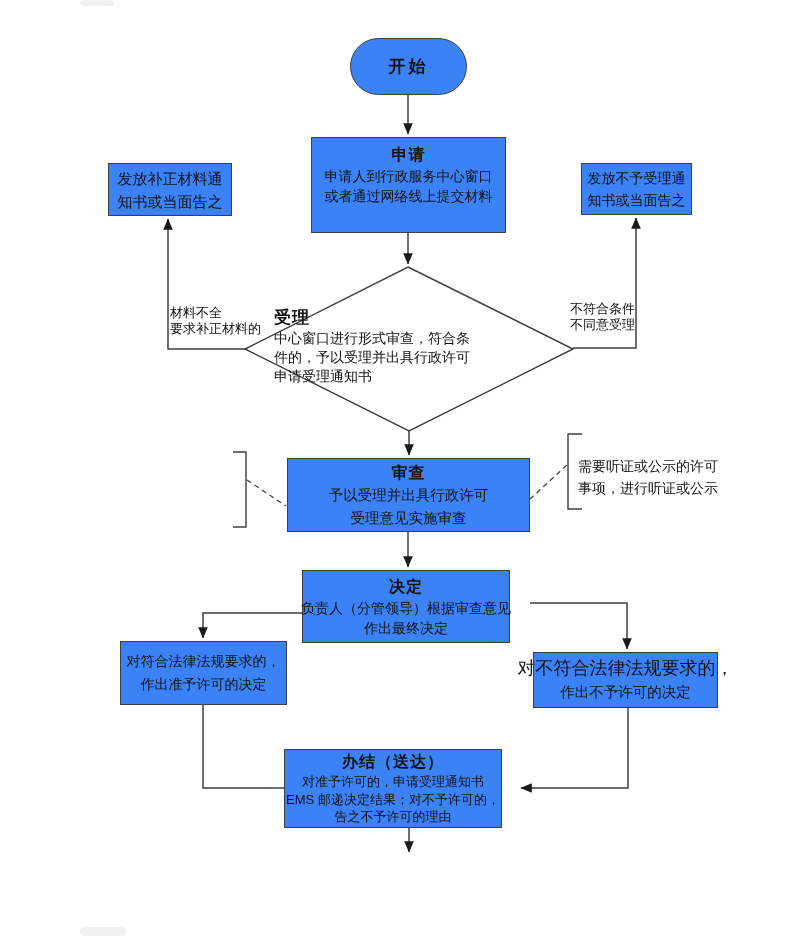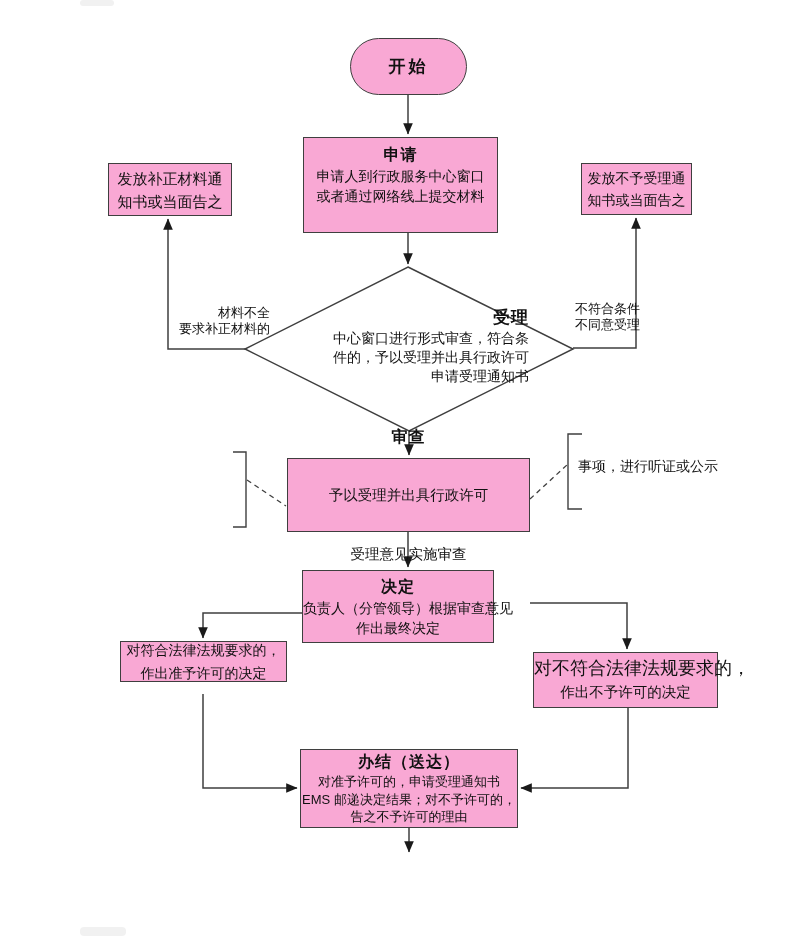--- a/index.html
+++ b/index.html
@@ -2,29 +2,29 @@
 <html><head>
 <meta charset="utf-8">
 <style>
   html,body{margin:0;padding:0;background:#ffffff;}
   #canvas{
     position:relative;width:800px;height:940px;background:#ffffff;overflow:hidden;
     font-family:"Liberation Sans","DejaVu Sans",sans-serif;color:#111111;
   }
   #wires{position:absolute;left:0;top:0;width:800px;height:940px;}
   .box{
-    position:absolute;box-sizing:border-box;background:#f9a8d4;
+    position:absolute;box-sizing:border-box;background:#3b82f6;
     border:1.5px solid #3f3f3f;display:flex;flex-direction:column;
-    text-align:center;
+    align-items:center;text-align:center;
   }
   .stadium{border-radius:29px;justify-content:center;}
   .node-title{font-weight:bold;font-size:16px;line-height:23px;letter-spacing:1px;}
   .node-line{font-size:14px;line-height:20px;white-space:nowrap;}
   .small-line{font-size:13px;line-height:17.5px;white-space:nowrap;}
-  .txt{position:absolute;display:flex;flex-direction:column;align-items:flex-end;text-align:center;}
+  .txt{position:absolute;display:flex;flex-direction:column;align-items:flex-start;text-align:center;}
   .txt-left{align-items:flex-start;text-align:left;}
   .label-line{font-size:13px;line-height:16px;white-space:nowrap;}
   .note-line{font-size:14px;line-height:18.5px;white-space:nowrap;}
   .start-label{font-weight:bold;font-size:17px;letter-spacing:3px;}
   .smudge{position:absolute;border-radius:4px;background:#ededed;opacity:.8;}
 </style>
 </head>
 <body>
 
 <div id="canvas">
@@ -56,21 +56,21 @@
     <polyline points="582,434 568,434 568,509 582,509" fill="none" stroke="#3f3f3f" stroke-width="1.4"></polyline>
 
     <line x1="247" y1="480" x2="286" y2="506" stroke="#3f3f3f" stroke-width="1.3" stroke-dasharray="5,4"></line>
     <line x1="530" y1="499" x2="568" y2="464" stroke="#3f3f3f" stroke-width="1.3" stroke-dasharray="5,4"></line>
   </svg>
 
   <div class="box stadium" style="left:350px;top:38px;width:117px;height:57px;">
     <span class="start-label">开始</span>
   </div>
 
-  <div class="box" style="left:303px;top:137px;width:195px;height:96px;padding-top:5px;">
+  <div class="box" style="left:311px;top:137px;width:195px;height:96px;padding-top:5px;">
     <span class="node-title">申请</span>
     <span class="node-line">申请人到行政服务中心窗口</span>
     <span class="node-line">或者通过网络线上提交材料</span>
   </div>
 
   <div class="box" style="left:108px;top:163px;width:124px;height:53px;justify-content:center;">
     <span class="node-line" style="font-size:15px;line-height:23px;">发放补正材料通</span>
     <span class="node-line" style="font-size:15px;line-height:23px;">知书或当面告之</span>
   </div>
 
@@ -89,48 +89,49 @@
   <div class="txt" style="left:170px;top:305px;width:100px;">
     <span class="label-line">材料不全</span>
     <span class="label-line">要求补正材料的</span>
   </div>
 
   <div class="txt" style="left:570px;top:301px;width:70px;">
     <span class="label-line">不符合条件</span>
     <span class="label-line">不同意受理</span>
   </div>
 
-  <div class="box" style="left:287px;top:458px;width:243px;height:74px;justify-content:center;gap:36px;">
+  <div class="box" style="left:287px;top:458px;width:243px;height:74px;justify-content:center;">
     <span class="node-title">审查</span>
     <span class="node-line" style="font-size:14.5px;line-height:23px;">予以受理并出具行政许可</span>
     <span class="node-line" style="font-size:14.5px;line-height:23px;">受理意见实施审查</span>
   </div>
 
 
   <div class="txt txt-left" style="left:578px;top:456px;width:190px;">
+    <span class="note-line" style="line-height:21.5px;">需要听证或公示的许可</span>
     <span class="note-line" style="line-height:21.5px;">事项，进行听证或公示</span>
   </div>
 
-  <div class="box" style="left:302px;top:570px;width:192px;height:73px;justify-content:center;">
+  <div class="box" style="left:302px;top:570px;width:208px;height:73px;justify-content:center;">
     <span class="node-title">决定</span>
     <span class="node-line">负责人（分管领导）根据审查意见</span>
     <span class="node-line">作出最终决定</span>
   </div>
 
-  <div class="box" style="left:120px;top:641px;width:167px;height:41px;justify-content:center;">
+  <div class="box" style="left:120px;top:641px;width:167px;height:64px;justify-content:center;">
     <span class="node-line" style="line-height:23px;">对符合法律法规要求的，</span>
     <span class="node-line" style="line-height:23px;">作出准予许可的决定</span>
   </div>
 
   <div class="box" style="left:533px;top:652px;width:185px;height:56px;justify-content:center;">
     <span class="node-line" style="font-size:18px;line-height:24px;">对不符合法律法规要求的，</span>
     <span class="node-line" style="font-size:14.5px;line-height:24px;">作出不予许可的决定</span>
   </div>
 
-  <div class="box" style="left:300px;top:749px;width:218px;height:79px;justify-content:center;">
+  <div class="box" style="left:284px;top:749px;width:218px;height:79px;justify-content:center;">
     <span class="node-title" style="line-height:22px;">办结（送达）</span>
     <span class="small-line">对准予许可的，申请受理通知书</span>
     <span class="small-line">EMS 邮递决定结果；对不予许可的，</span>
     <span class="small-line">告之不予许可的理由</span>
   </div>
 
 
   <div class="smudge" style="left:80px;top:0;width:34px;height:6px;"></div>
   <div class="smudge" style="left:80px;top:927px;width:46px;height:9px;"></div>
 

